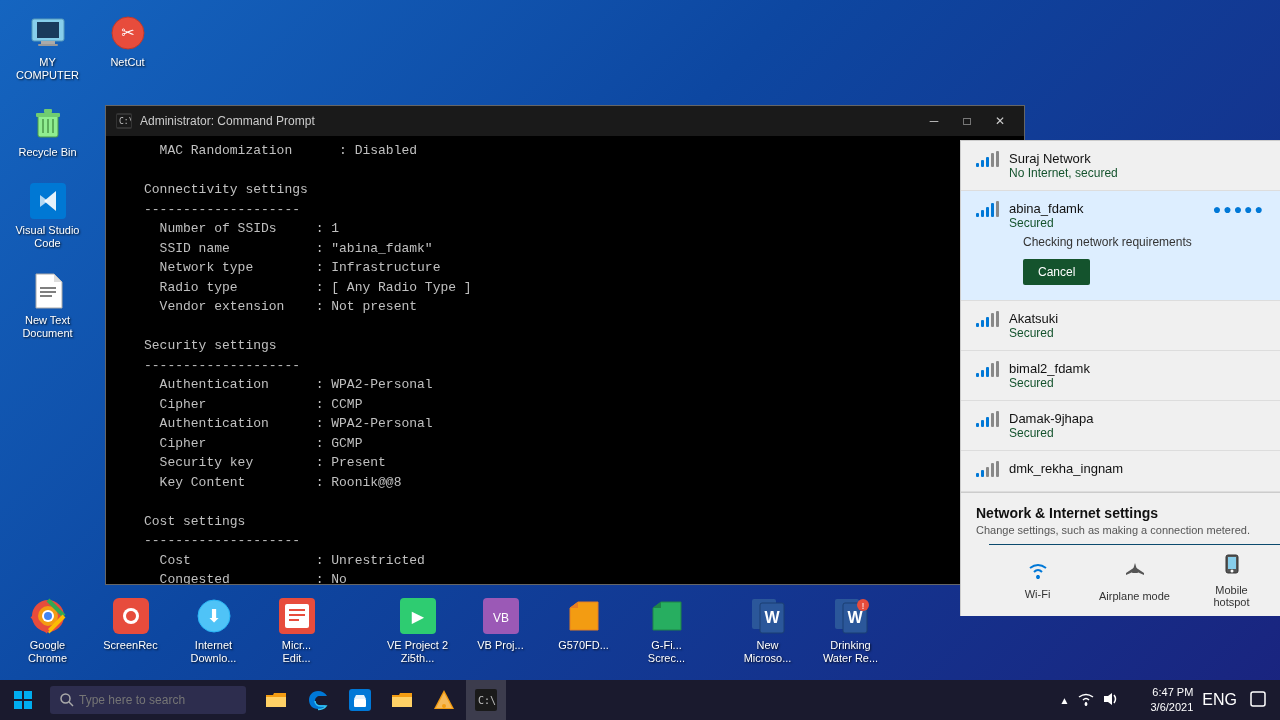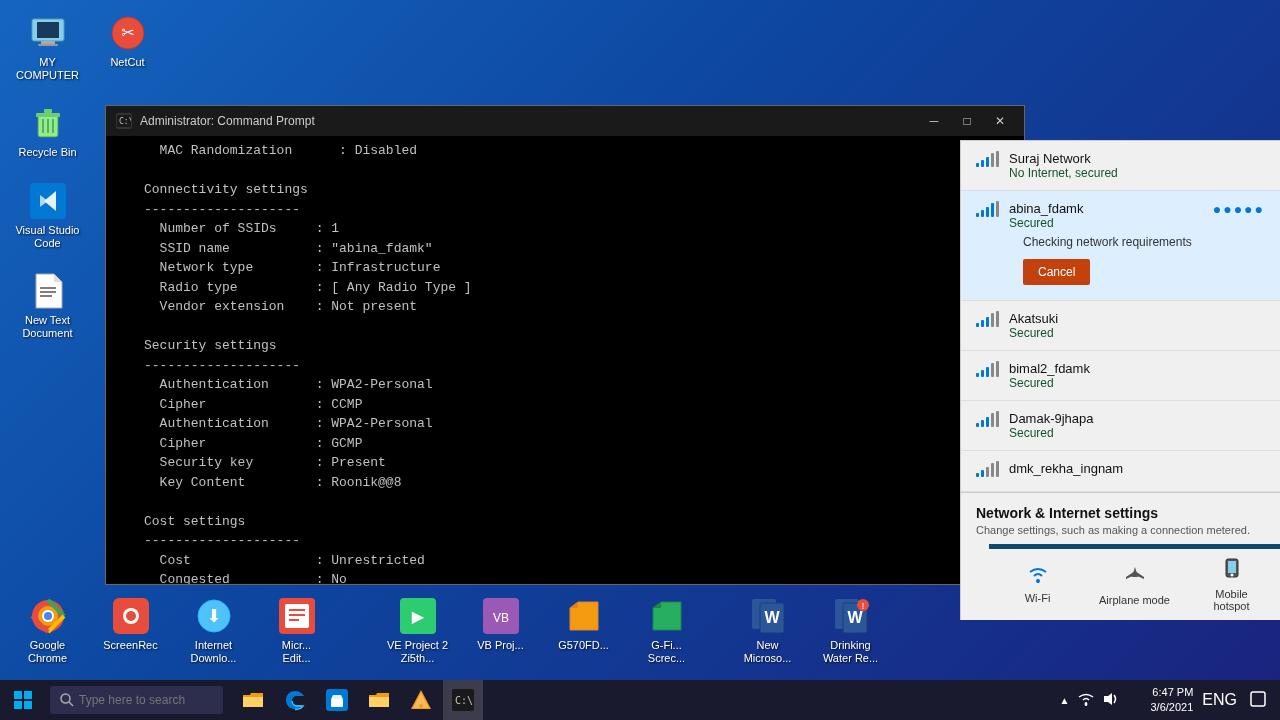--- a/index.html
+++ b/index.html
@@ -56,21 +56,21 @@
       background: #00adef;
     }
 
     .taskbar-search {
       display: flex;
       align-items: center;
       background: #2d2d4e;
       border-radius: 3px;
       padding: 0 10px;
       margin: 0 5px;
-      width: 173px;
+      width: 196px;
       height: 28px;
     }
 
     .taskbar-search input {
       background: transparent;
       border: none;
       color: #aaa;
       font-size: 12px;
       outline: none;
       width: 160px;
@@ -288,21 +288,21 @@
     }
 
     .wifi-checking {
       font-size: 12px;
       color: #333;
       padding: 5px 15px 5px 47px;
     }
 
     .wifi-cancel-btn {
       display: inline-block;
-      background: #c2410c;
+      background: #14532d;
       color: white;
       font-size: 12px;
       padding: 6px 15px;
       margin: 5px 5px 5px 47px;
       cursor: pointer;
       border: none;
       border-radius: 2px;
     }
 
     .wifi-settings {
@@ -318,21 +318,21 @@
       margin-bottom: 3px;
     }
 
     .wifi-settings-desc {
       font-size: 11px;
       color: #555;
     }
 
     .wifi-bottom-buttons {
       display: flex;
-      border-top: 5px solid #0c4a6e;
+      border-top: 1px solid #0c4a6e;
       background: #f0f0f0;
       margin-left: 28px;
     }
 
     .wifi-bottom-btn {
       flex: 1;
       display: flex;
       flex-direction: column;
       align-items: center;
       justify-content: center;

